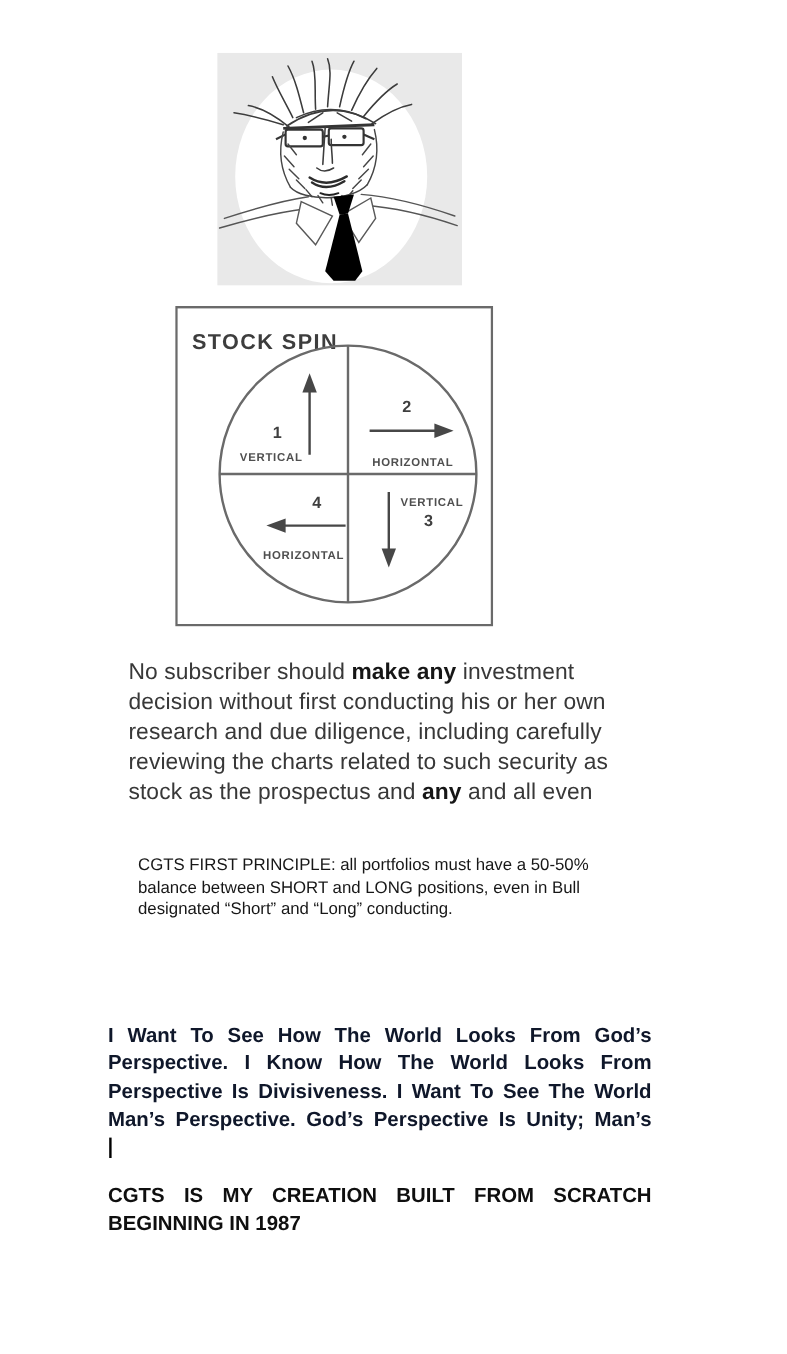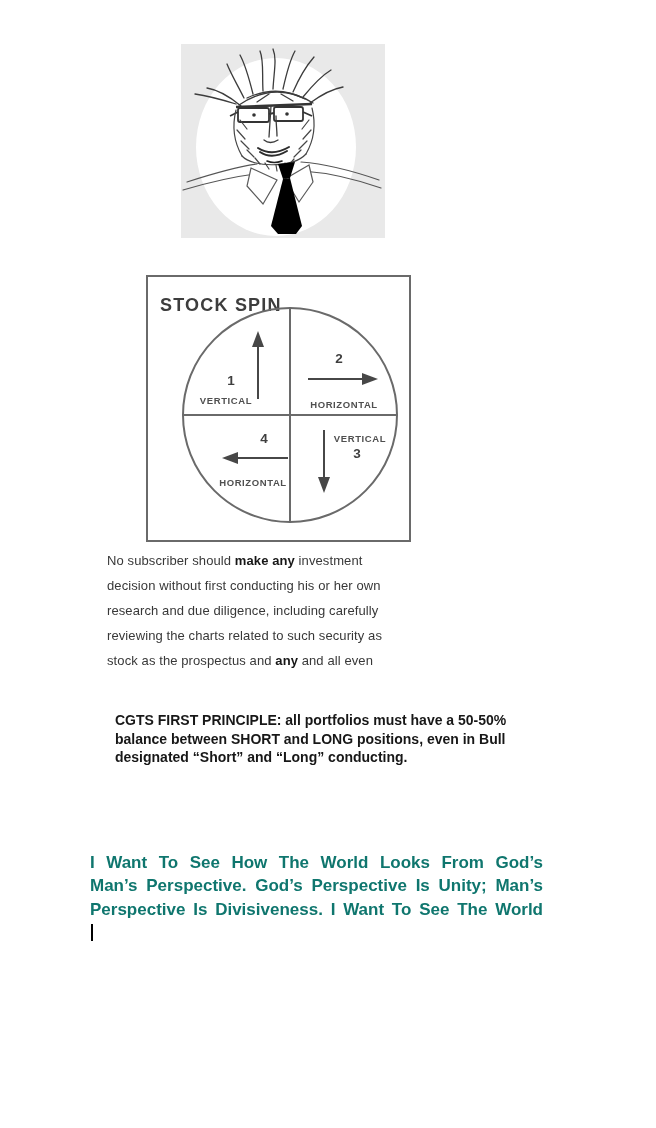--- a/index.html
+++ b/index.html
@@ -10,50 +10,50 @@
     background:#ffffff;
     font-family:"Liberation Sans","DejaVu Sans",sans-serif;
     overflow:hidden;
   }
   .abs{position:absolute;}
 
   
   .portrait{left:181px;top:44px;width:204px;height:194px;}
 
   
-  .spinbox{left:146px;top:255px;width:265px;height:267px;margin-top:20px;}
+  .spinbox{left:146px;top:255px;width:265px;height:267px;}
 
   
   .textblock{color:#151515;}
   .textblock .line{white-space:pre-wrap;}
 
   .disclaimer{
     left:107px;top:548px;width:424px;
-    font-size:13px;line-height:25px;
+    font-size:19px;line-height:25px;
     color:#383838;font-weight:400;letter-spacing:0.1px;
   }
   .disclaimer b{color:#161616;}
 
   .principle{
     left:115px;top:711px;width:500px;
     font-size:14px;line-height:18.5px;
-    font-weight:bold;color:#171717;
+    font-weight:normal;color:#171717;
   }
 
   .justified{text-align:left;}
   .justified .line{white-space:normal;}
   .justified .line:not(:last-child){
     text-align:justify;
     text-align-last:justify;
   }
 
   .theology{
     left:90px;top:851px;width:453px;
     font-size:17px;line-height:23.4px;
-    font-weight:bold;color:#0f766e;
+    font-weight:bold;color:#0f172a;
   }
   .creation{
     left:90px;top:985px;width:453px;
     font-size:17px;line-height:23.4px;
     font-weight:bold;color:#0f0f0f;
   }
   .caret{
     display:inline-block;
     width:2px;height:17px;
     background:#000;
@@ -201,19 +201,24 @@
     </div>
 
   <div class="abs textblock principle">
       <div class="line"><span>CGTS FIRST PRINCIPLE: all portfolios must have a 50-50%</span></div>
       <div class="line"><span>balance between SHORT and LONG positions, even in Bull</span></div>
       <div class="line"><span>designated “Short” and “Long” conducting.</span></div>
     </div>
 
   <div class="abs textblock theology justified">
       <div class="line"><span>I Want To See How The World Looks From God’s</span></div>
+      <div class="line"><span>Perspective.  I Know How The World Looks From</span></div>
+      <div class="line"><span>Perspective Is Divisiveness.  I Want To See The World</span></div>
       <div class="line"><span>Man’s Perspective.  God’s Perspective Is Unity; Man’s</span></div>
-      <div class="line"><span>Perspective Is Divisiveness.  I Want To See The World</span></div>
       <div class="line"><span class="caret"></span></div>
     </div>
 
+  <div class="abs textblock creation justified">
+      <div class="line"><span>CGTS IS MY CREATION BUILT FROM SCRATCH</span></div>
+      <div class="line"><span>BEGINNING IN 1987</span></div>
+    </div>
 
 </div>
 
 </body></html>

